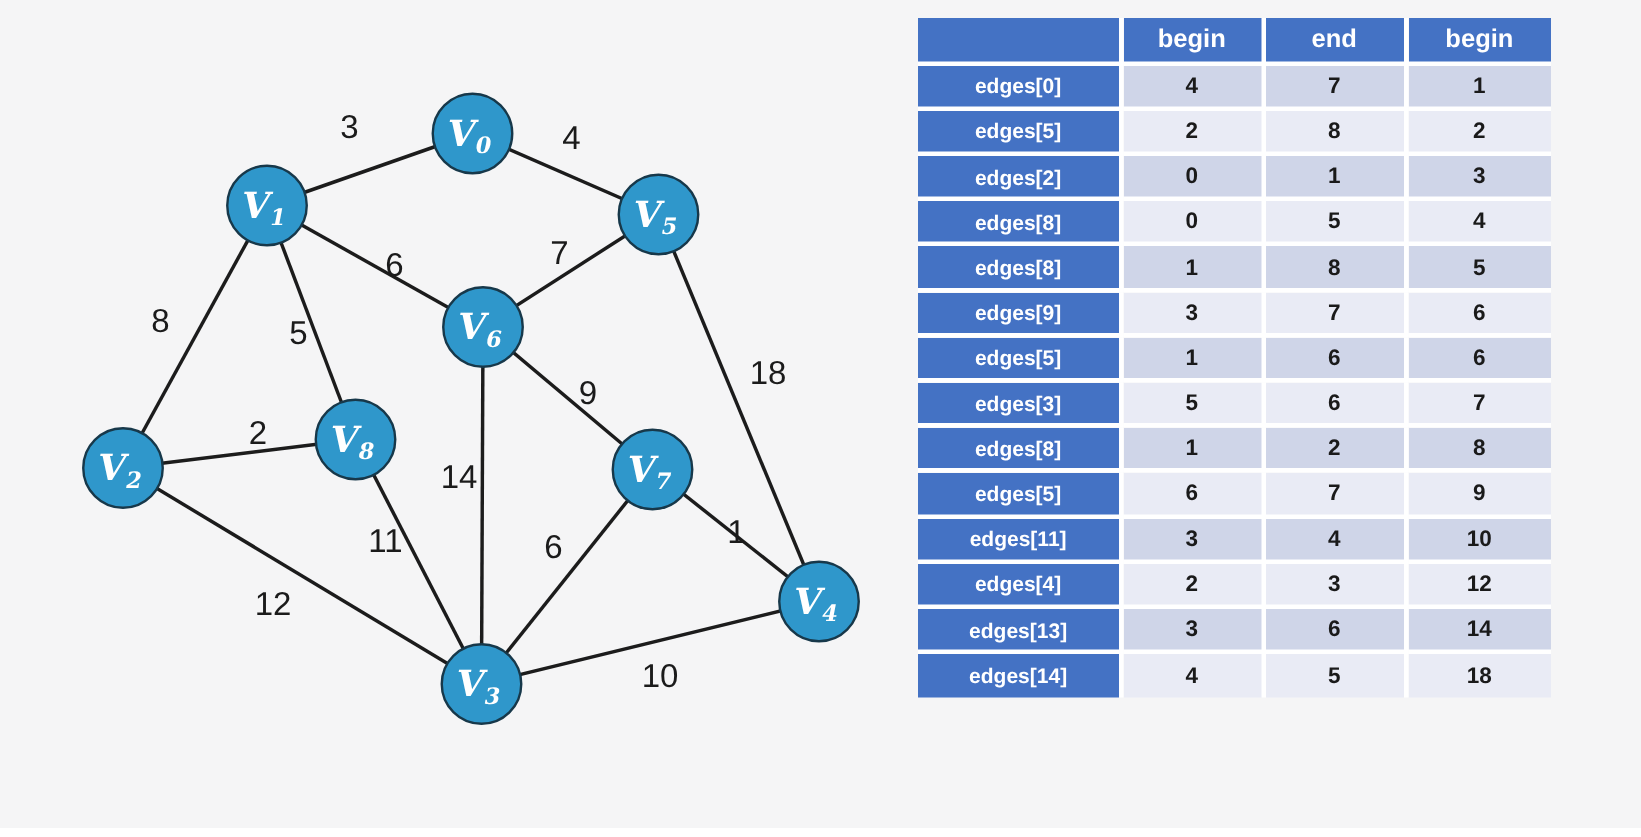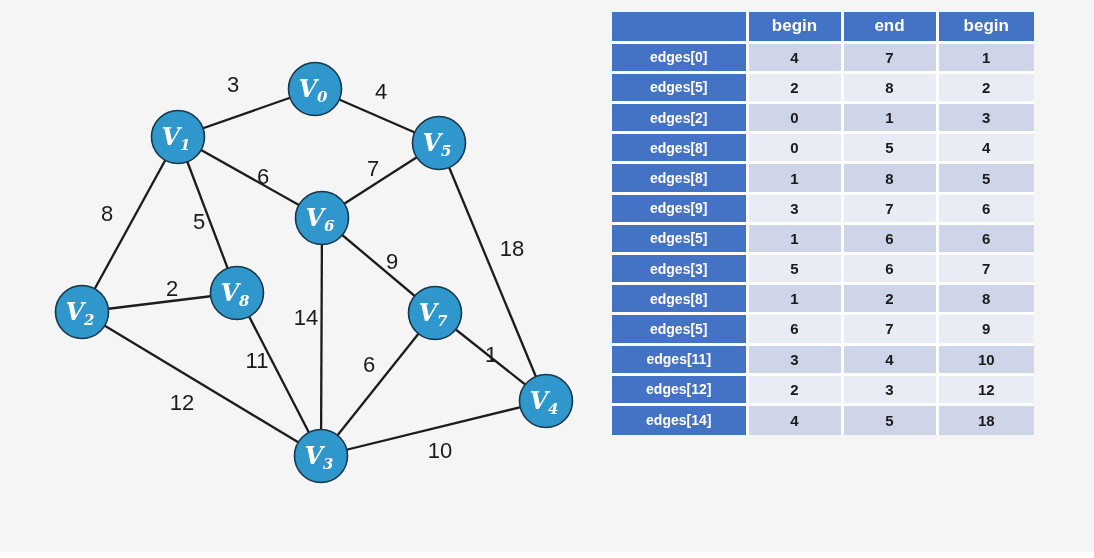--- a/index.html
+++ b/index.html
@@ -208,24 +208,30 @@
           <td>7</td>
           <td>9</td>
         </tr>
         <tr>
           <th>edges[11]</th>
           <td>3</td>
           <td>4</td>
           <td>10</td>
         </tr>
         <tr>
-          <th>edges[12]</th>
+          <th>edges[4]</th>
           <td>2</td>
           <td>3</td>
           <td>12</td>
+        </tr>
+        <tr>
+          <th>edges[13]</th>
+          <td>3</td>
+          <td>6</td>
+          <td>14</td>
         </tr>
         <tr>
           <th>edges[14]</th>
           <td>4</td>
           <td>5</td>
           <td>18</td>
         </tr>
       </tbody>
   </table>
 

